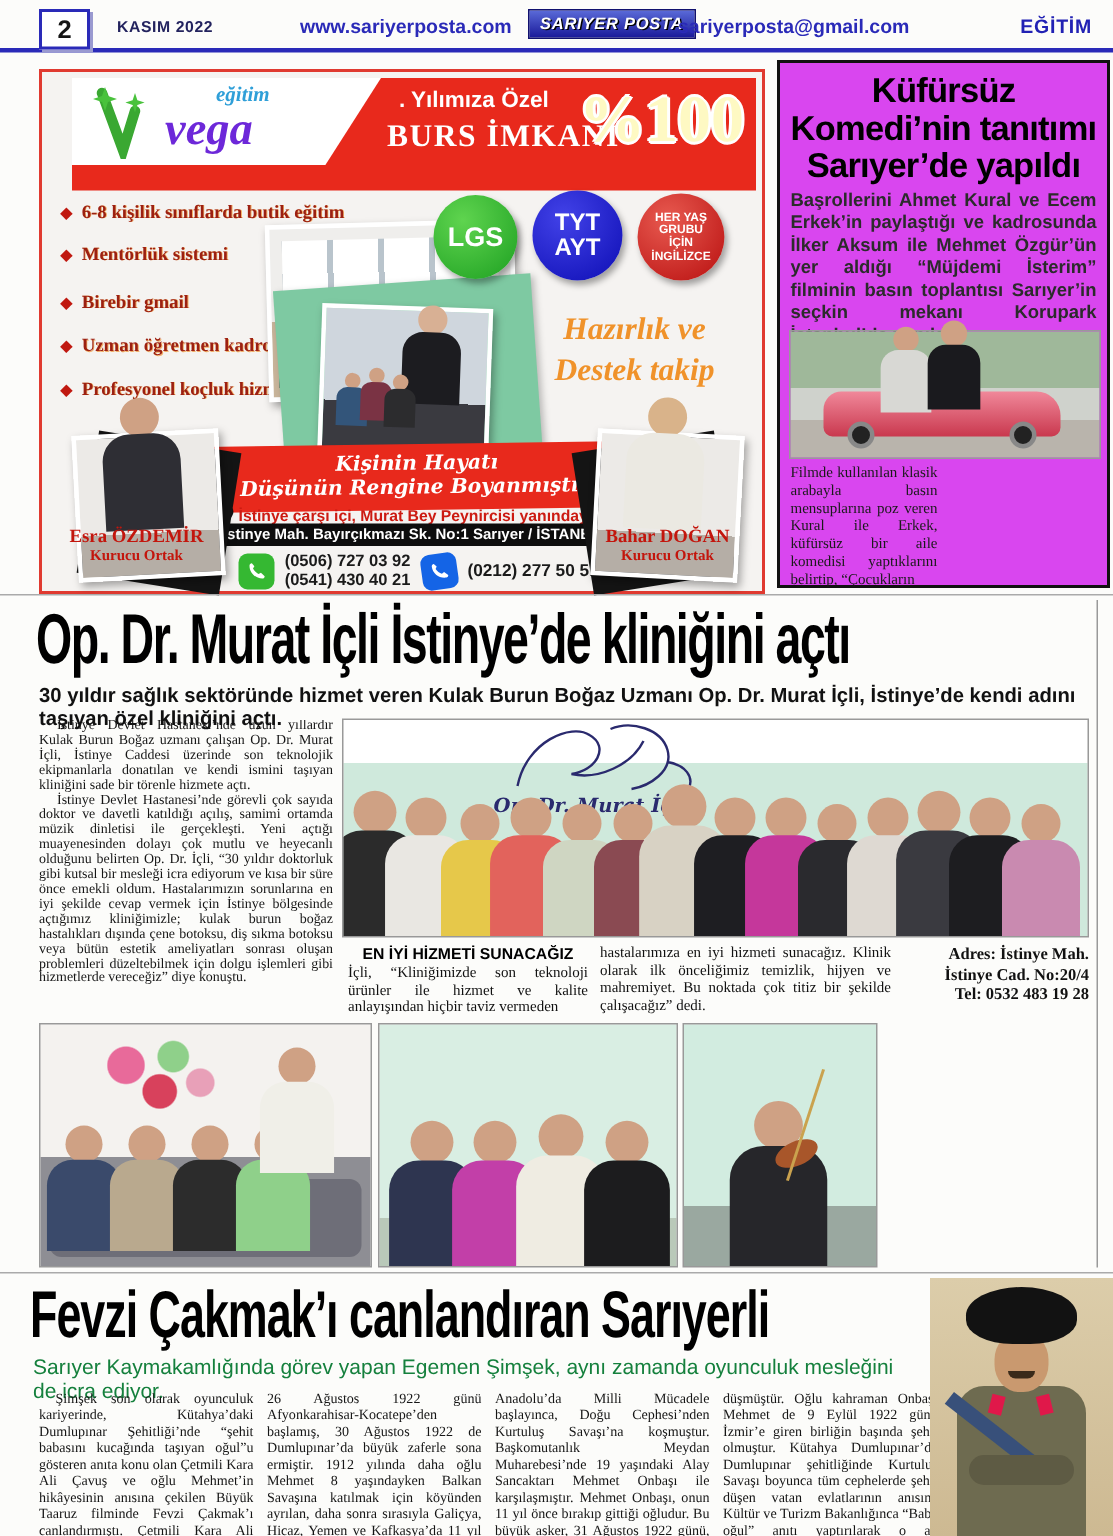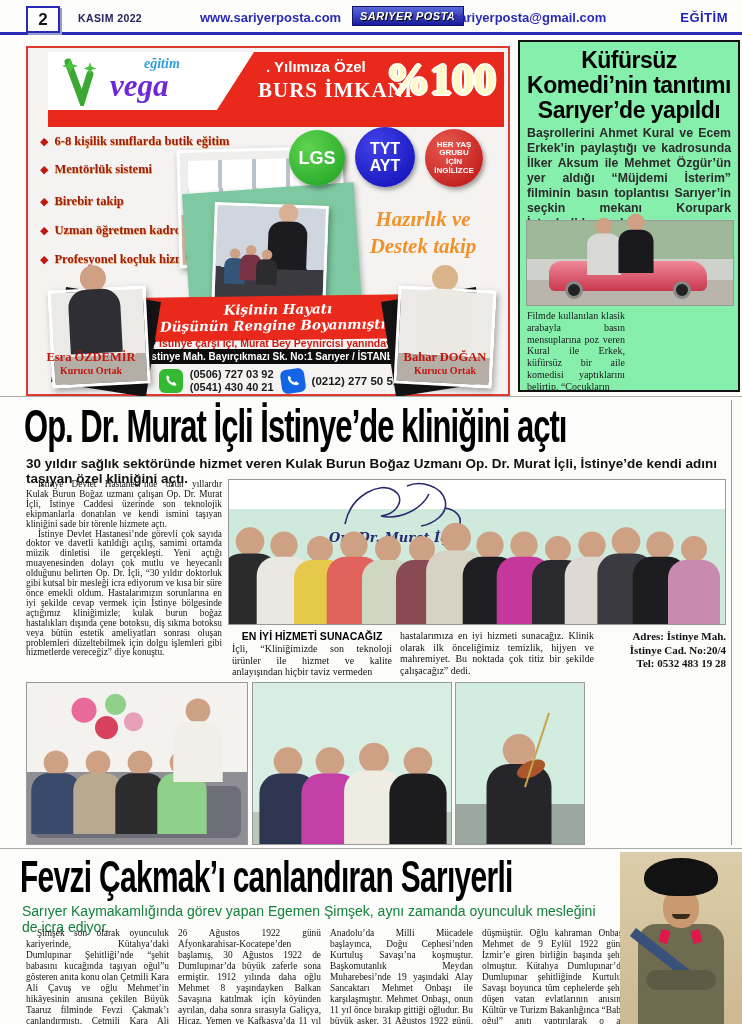--- a/index.html
+++ b/index.html
@@ -60,21 +60,21 @@
   .wa-ic{width:24px;height:24px;border-radius:6px;background:#35b832;display:flex;align-items:center;justify-content:center}
   .ph-ic{width:24px;height:24px;border-radius:6px;background:#1464e6;display:flex;align-items:center;justify-content:center;transform:rotate(-8deg)}
   .numcol{font:800 11px/13px "Liberation Sans",sans-serif;color:#1a1a1a}
   .num1{font:800 11.5px "Liberation Sans",sans-serif;color:#1a1a1a}
   .blackpaper{position:absolute;width:96px;height:96px;background:#141414;transform:rotate(9deg)}
   .portrait{width:92px;height:92px;background:linear-gradient(180deg,#eceae7 0 70%,#b5aea6 70% 100%)}
   .pname{position:absolute;width:122px;text-align:center;font:800 12.5px "Liberation Serif",serif;color:#c3160d}
   .ptitle{position:absolute;width:122px;text-align:center;font:700 10px "Liberation Serif",serif;color:#c3160d}
 
   
-  .komedi{position:absolute;left:518px;top:40px;width:222px;height:352px;border:2px solid #111;background:#86efac;box-sizing:border-box}
+  .komedi{position:absolute;left:518px;top:40px;width:222px;height:352px;border:2px solid #111;background:#d946ef;box-sizing:border-box}
   .kom-title{position:absolute;left:0;top:6px;width:100%;text-align:center;
              font:800 23px/25px "Liberation Sans",sans-serif;color:#000;letter-spacing:-.5px}
   .kom-lead{position:absolute;left:7px;top:84px;width:204px;font:600 12.3px/15px "Liberation Sans",sans-serif;
             color:#2b2b2b;text-align:justify}
   .kom-photo{position:absolute;left:6px;top:178px;width:206px;height:84px;border:1px solid #999;
              background:linear-gradient(180deg,#9fb89a 0 45%,#cfd2cc 45% 70%,#b9b4ac 70% 100%)}
   .car{position:absolute;left:22px;bottom:14px;width:158px;height:30px;border-radius:12px 16px 6px 6px;
        background:linear-gradient(180deg,#f0889a,#c9384e)}
   .car::before,.car::after{content:"";position:absolute;bottom:-8px;width:18px;height:18px;border-radius:50%;
        background:#222;border:3px solid #888;box-sizing:border-box}
@@ -176,21 +176,21 @@
     <div class="bullet-row" style="top:86px">
       <span class="bullet-dia">◆</span>
       <span class="bullet-txt">6-8 kişilik sınıflarda butik eğitim</span>
     </div>
     <div class="bullet-row" style="top:114px">
       <span class="bullet-dia">◆</span>
       <span class="bullet-txt">Mentörlük sistemi</span>
     </div>
     <div class="bullet-row" style="top:146px">
       <span class="bullet-dia">◆</span>
-      <span class="bullet-txt">Birebir takip</span>
+      <span class="bullet-txt">Birebir gmail</span>
     </div>
     <div class="bullet-row" style="top:175px">
       <span class="bullet-dia">◆</span>
       <span class="bullet-txt">Uzman öğretmen kadrosu</span>
     </div>
     <div class="bullet-row" style="top:204px">
       <span class="bullet-dia">◆</span>
       <span class="bullet-txt">Profesyonel koçluk hizmeti</span>
     </div>
 

